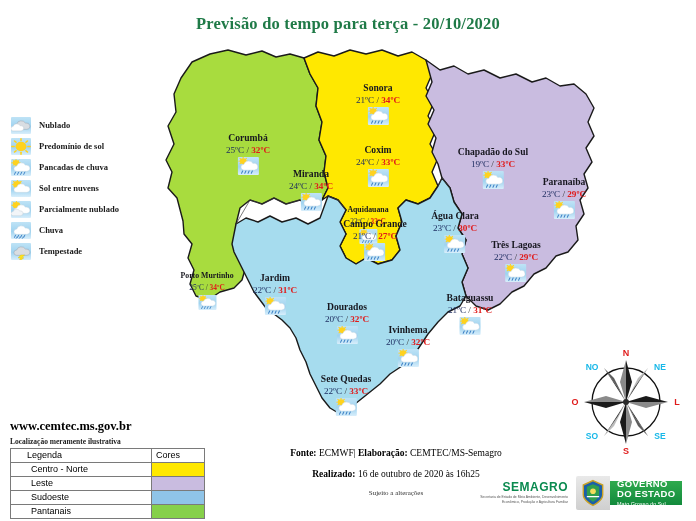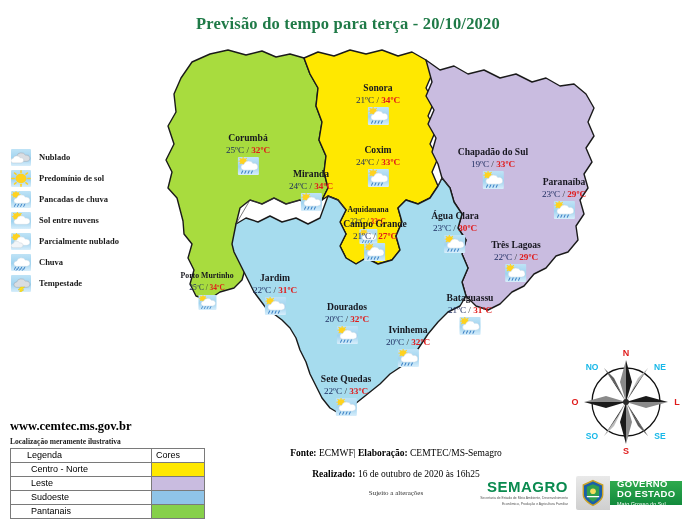--- a/index.html
+++ b/index.html
@@ -18,21 +18,21 @@
     text-align:center;
     font-family:"Liberation Serif", serif;
     font-weight:bold;font-size:16.5px;
     color:#1f7a47;
     letter-spacing:.2px;
   }
 
   
   .legend{
     position:absolute;left:11px;top:116px;
-    display:flex;flex-direction:column;gap:3px;margin-top:32px;
+    display:flex;flex-direction:column;gap:3px;
   }
   .legend-row{display:flex;align-items:center;gap:8px;height:18px;}
   .legend-label{
     font-family:"Liberation Serif", serif;
     font-weight:bold;font-size:8.5px;color:#1a1a1a;white-space:nowrap;
   }
 
   
   .wicon{
     position:relative;display:inline-block;
@@ -77,21 +77,21 @@
   .credit-sub{top:489px;font-size:7px;color:#333;}
   .credit b{font-weight:bold;}
 
   
   .compass{position:absolute;left:570px;top:344px;width:112px;height:112px;}
   .compass svg{width:100%;height:100%;}
 
   
   .logos{position:absolute;left:476px;top:470px;width:214px;height:46px;display:flex;align-items:center;gap:8px;}
   .semagro{display:flex;flex-direction:column;align-items:flex-end;line-height:1;}
-  .semagro-name{font-family:"Liberation Sans", sans-serif;font-weight:bold;font-size:15px;color:#0a8a4f;letter-spacing:.5px;}
+  .semagro-name{font-family:"Liberation Sans", sans-serif;font-weight:bold;font-size:12px;color:#0a8a4f;letter-spacing:.5px;}
   .semagro-sub{font-family:"Liberation Sans", sans-serif;font-size:3.4px;color:#555;text-align:right;max-width:92px;line-height:1.5;margin-top:2px;}
   .gov-logo{display:flex;align-items:center;height:34px;border-radius:2px;overflow:hidden;}
   .gov-crest{width:34px;height:34px;background:linear-gradient(#e9e9e9,#cfcfcf);display:flex;align-items:center;justify-content:center;}
   .gov-text{background:linear-gradient(#2faa4e,#128a3c);color:#fff;padding:3px 7px;height:24px;box-sizing:border-box;display:flex;flex-direction:column;justify-content:center;}
   .gov-l1{font-family:"Liberation Sans", sans-serif;font-weight:bold;font-size:9.5px;line-height:10px;letter-spacing:.3px;}
   .gov-l2{font-family:"Liberation Sans", sans-serif;font-size:5.5px;line-height:8px;margin-top:1px;}
 
   
   .map{position:absolute;left:150px;top:48px;width:460px;height:372px;}
   .map > svg{position:absolute;left:0;top:0;width:100%;height:100%;}

